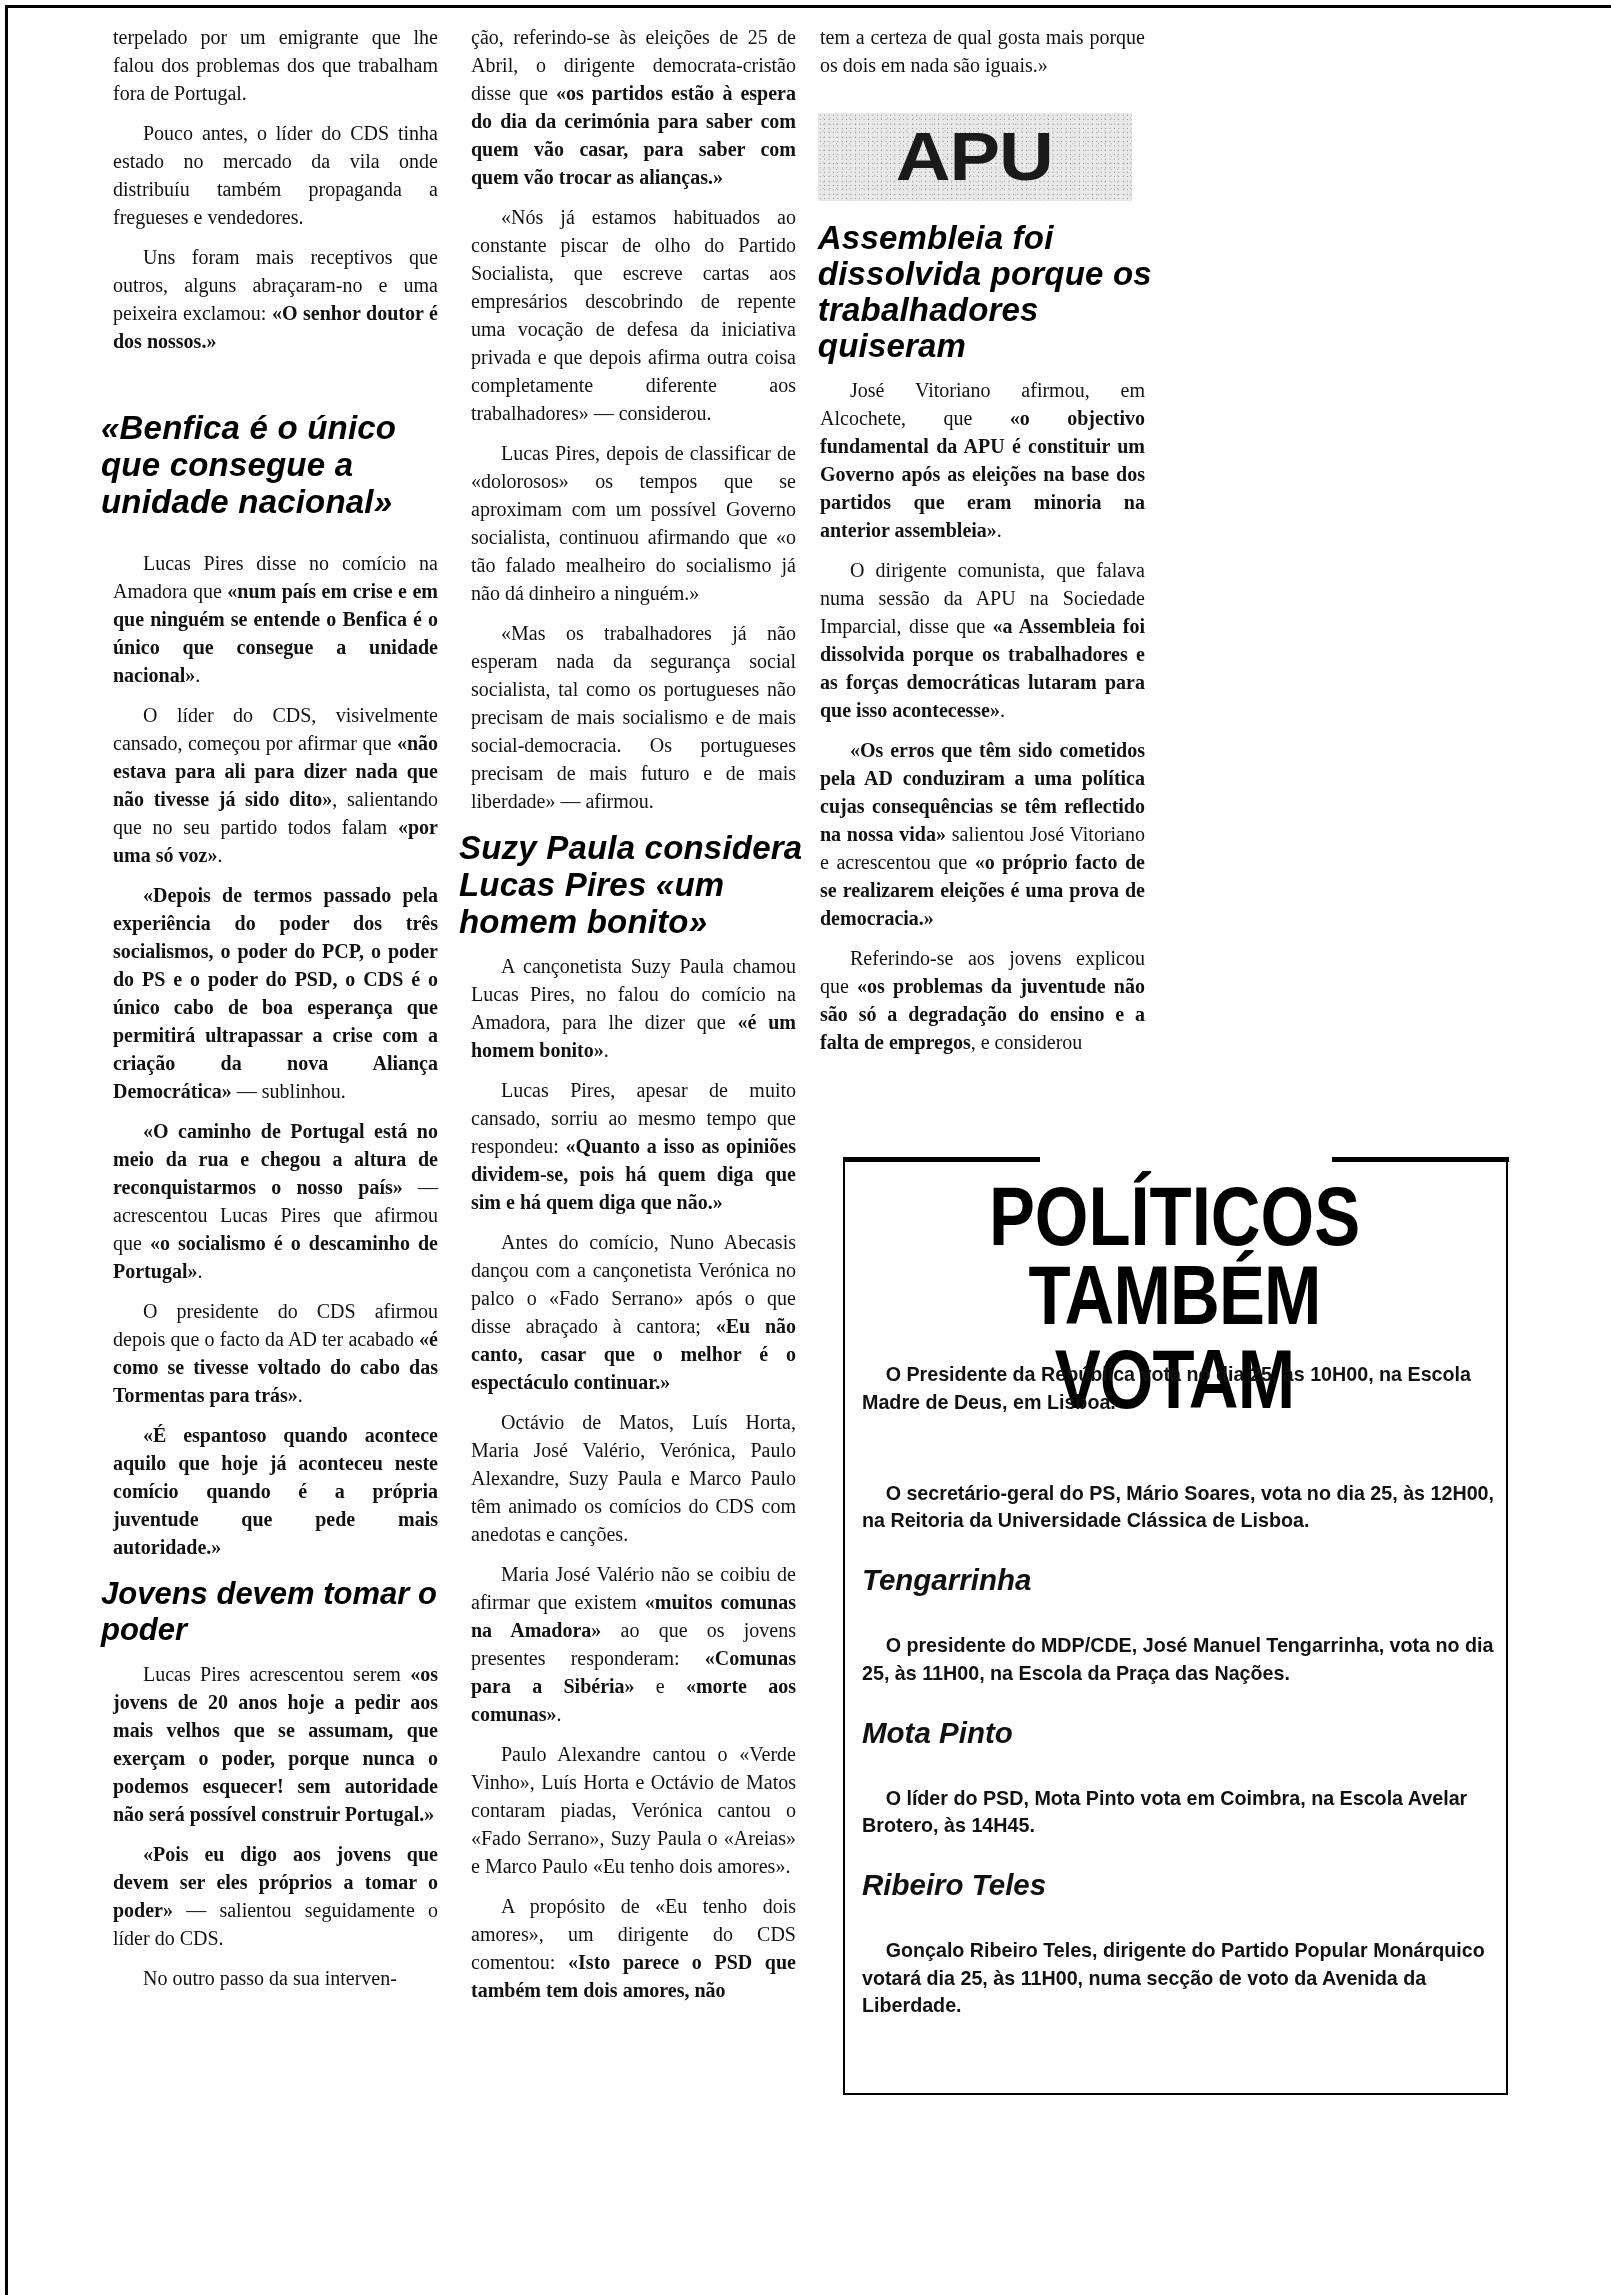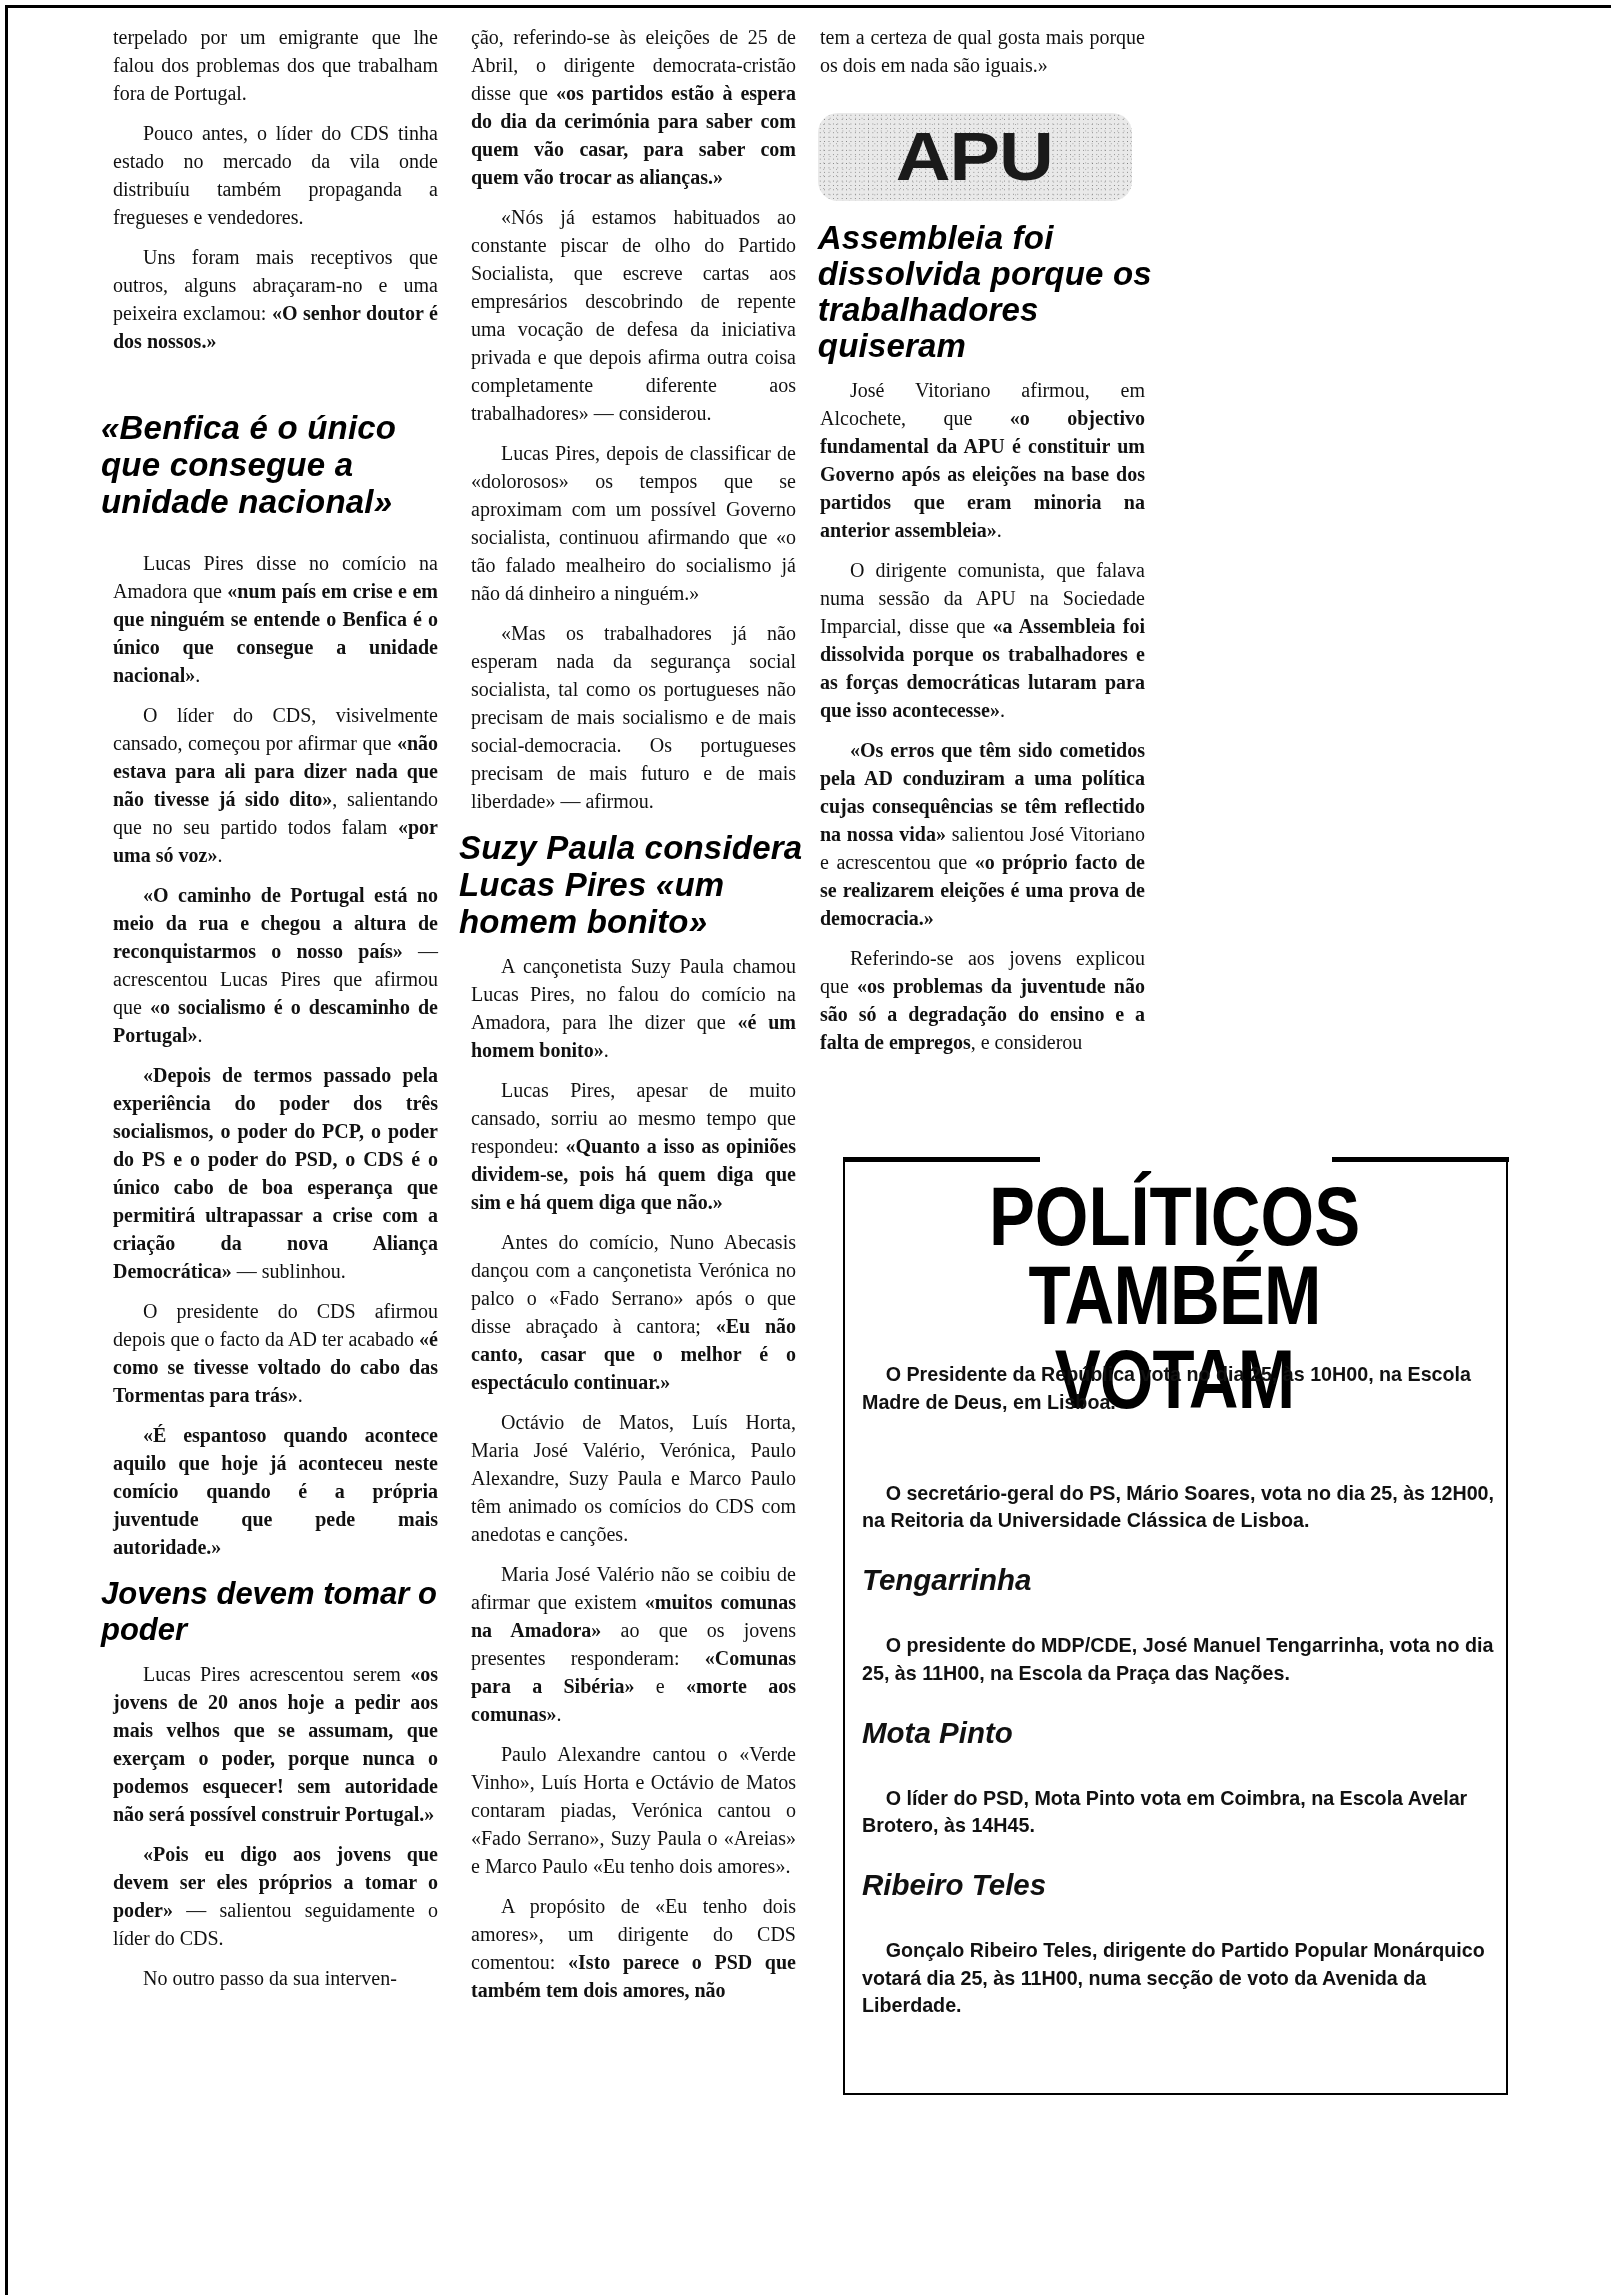--- a/index.html
+++ b/index.html
@@ -13,21 +13,21 @@
   .head { font-family:"Liberation Sans","DejaVu Sans",sans-serif; font-weight:bold; font-style:italic; text-align:left; color:#000; }
   .h-big { font-size:33px; line-height:37px; letter-spacing:0.2px; }
   .h-mid { font-size:31px; line-height:36px; }
   #col1 { left:101px; width:349px; }
   #col2 { left:459px; width:349px; }
   #col3 { left:808px; width:349px; }
   .apu-box { width:314px; height:88px; margin:34px 0 0 9.8px; position:relative;
      background-color:#e9e9e9;
      background-image: radial-gradient(#777 0.5px, transparent 0.8px), radial-gradient(#999 0.5px, transparent 0.8px);
      background-size: 4.4px 4.4px, 6.4px 6.4px; background-position: 0 0, 2.5px 2px;
-     display:flex; align-items:center; justify-content:center;border-radius:20px; }
+     display:flex; align-items:center; justify-content:center; }
   .apu-box span { font-family:"Liberation Sans","DejaVu Sans",sans-serif; font-weight:bold; font-size:69px; line-height:1; color:#1a1a1a; letter-spacing:-1px; transform:scaleX(1.1); }
   .votam-box { position:absolute; left:843px; top:1157px; width:661px; height:936px; border:2.9px solid #000; border-top:none; }
   .votam-top-l { position:absolute; left:843px; top:1157px; width:197px; height:4.9px; background:#000; }
   .votam-top-r { position:absolute; left:1332px; top:1157px; width:177px; height:4.9px; background:#000; }
   .votam-title { font-family:"Liberation Sans","DejaVu Sans",sans-serif; font-weight:bold; text-align:center; color:#000; transform:scaleX(0.82); }
   .vt1 { position:absolute; left:843px; top:1174px; width:663px; font-size:84px; line-height:84px; }
   .vt2 { position:absolute; left:843px; top:1253px; width:663px; font-size:84px; line-height:84px; letter-spacing:-1px; }
   .votam-entries { position:absolute; left:862px; top:1361px; width:634px; font-family:"Liberation Sans","DejaVu Sans",sans-serif; }
   .v-text { font-weight:bold; font-size:19.7px; line-height:27.5px; margin:0; text-indent:1.2em; transform-origin:left; }
   .v-name { font-weight:bold; font-style:italic; font-size:29.5px; line-height:34px; margin:0; }
@@ -42,22 +42,22 @@
 
 <div id="col1" class="col">
   <p><span>terpelado por um emigrante que lhe falou dos problemas dos que trabalham fora de Portugal.</span></p>
   <p class="ind"><span>Pouco antes, o líder do CDS tinha estado no mercado da vila onde distribuíu também propaganda a fregueses e vendedores.</span></p>
   <p class="ind"><span>Uns foram mais receptivos que outros, alguns abraçaram-no e uma peixeira exclamou: </span><span class="b">«O senhor doutor é dos nossos.»</span></p>
 
   <div class="head h-big" style="margin:54px 0 29.5px 0;">«Benfica é o único que consegue a unidade nacional»</div>
 
   <p class="ind"><span>Lucas Pires disse no comício na Amadora que </span><span class="b">«num país em crise e em que ninguém se entende o Benfica é o único que consegue a unidade nacional»</span><span>.</span></p>
   <p class="ind"><span>O líder do CDS, visivelmente cansado, começou por afirmar que </span><span class="b">«não estava para ali para dizer nada que não tivesse já sido dito»</span><span>, salientando que no seu partido todos falam </span><span class="b">«por uma só voz»</span><span>.</span></p>
+  <p class="ind"><span class="b">«Depois de termos passado pela experiência do poder dos três socialismos, o poder do PCP, o poder do PS e o poder do PSD, o CDS é o único cabo de boa esperança que permitirá ultrapassar a crise com a criação da nova Aliança Democrática»</span><span> — sublinhou.</span></p>
   <p class="ind"><span class="b">«O caminho de Portugal está no meio da rua e chegou a altura de reconquistarmos o nosso país»</span><span> — acrescentou Lucas Pires que afirmou que </span><span class="b">«o socialismo é o descaminho de Portugal»</span><span>.</span></p>
-  <p class="ind"><span class="b">«Depois de termos passado pela experiência do poder dos três socialismos, o poder do PCP, o poder do PS e o poder do PSD, o CDS é o único cabo de boa esperança que permitirá ultrapassar a crise com a criação da nova Aliança Democrática»</span><span> — sublinhou.</span></p>
   <p class="ind"><span>O presidente do CDS afirmou depois que o facto da AD ter acabado </span><span class="b">«é como se tivesse voltado do cabo das Tormentas para trás»</span><span>.</span></p>
   <p class="ind"><span class="b">«É espantoso quando acontece aquilo que hoje já aconteceu neste comício quando é a própria juventude que pede mais autoridade.»</span></p>
 
   <div class="head h-mid" style="margin:14.7px 0 0 0;">Jovens devem tomar o poder</div>
 
   <p class="ind"><span>Lucas Pires acrescentou serem </span><span class="b">«os jovens de 20 anos hoje a pedir aos mais velhos que se assumam, que exerçam o poder, porque nunca o podemos esquecer! sem autoridade não será possível construir Portugal.»</span></p>
   <p class="ind"><span class="b">«Pois eu digo aos jovens que devem ser eles próprios a tomar o poder»</span><span> — salientou seguidamente o líder do CDS.</span></p>
   <p class="ind"><span>No outro passo da sua interven-</span></p>
 </div>
 

